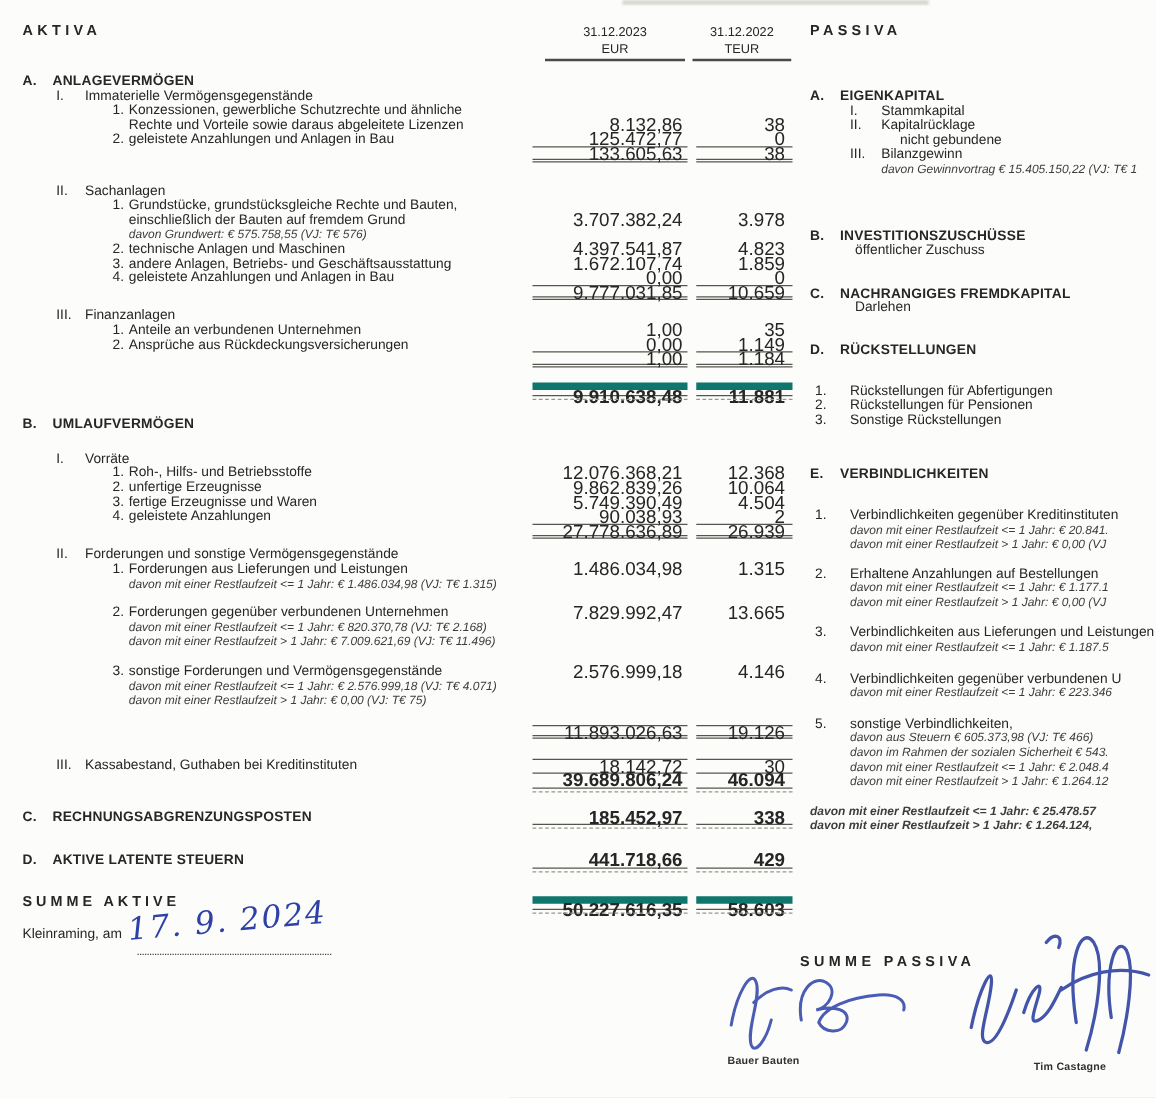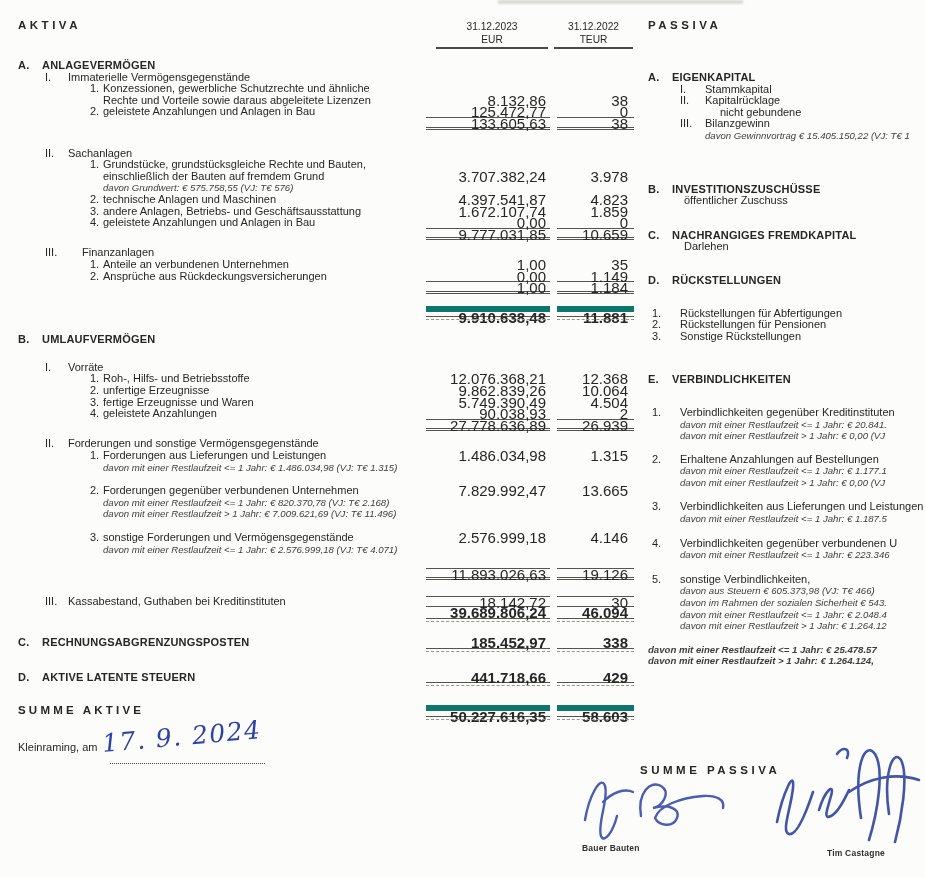--- a/index.html
+++ b/index.html
@@ -112,21 +112,21 @@
         <span class="lbl" style="left: 85px;">geleistete Anzahlungen und Anlagen in Bau</span>
         <span class="eurcell lb">0,00</span>
         <span class="teurcell lb">0</span>
       </div>
       <div class="row">
         <span class="eurcell l2b">9.777.031,85</span>
         <span class="teurcell l2b">10.659</span>
       </div>
       <div class="row" style="margin-top: 7px;">
         <span class="num" style="left: 27px;">III.</span>
-        <span class="lbl" style="left: 50px; margin-left: 14px;">Finanzanlagen</span>
+        <span class="lbl" style="left: 50px;">Finanzanlagen</span>
       </div>
       <div class="row">
         <span class="num" style="left: 72px;">1.</span>
         <span class="lbl" style="left: 85px;">Anteile an verbundenen Unternehmen</span>
         <span class="eurcell">1,00</span>
         <span class="teurcell">35</span>
       </div>
       <div class="row">
         <span class="num" style="left: 72px;">2.</span>
         <span class="lbl" style="left: 85px;">Ansprüche aus Rückdeckungsversicherungen</span>
@@ -203,20 +203,23 @@
         <span class="lbl" style="left: 85px;">davon mit einer Restlaufzeit &gt; 1 Jahr: € 7.009.621,69 (VJ: T€ 11.496)</span>
       </div>
       <div class="row" style="margin-top: 12px;">
         <span class="num" style="left: 72px;">3.</span>
         <span class="lbl" style="left: 85px;">sonstige Forderungen und Vermögensgegenstände</span>
         <span class="eurcell">2.576.999,18</span>
         <span class="teurcell">4.146</span>
       </div>
       <div class="row davon">
         <span class="lbl" style="left: 85px;">davon mit einer Restlaufzeit &lt;= 1 Jahr: € 2.576.999,18 (VJ: T€ 4.071)</span>
+      </div>
+      <div class="row davon">
+        <span class="lbl" style="left: 85px;">davon mit einer Restlaufzeit &gt; 1 Jahr: € 0,00 (VJ: T€ 75)</span>
       </div>
       <div class="row" style="margin-top: 13px;">
         <span class="eurcell lt l2b">11.893.026,63</span>
         <span class="teurcell lt l2b">19.126</span>
       </div>
       <div class="row" style="margin-top: 16px;">
         <span class="num" style="left: 27px;">III.</span>
         <span class="lbl" style="left: 50px;">Kassabestand, Guthaben bei Kreditinstituten</span>
         <span class="eurcell lt lb">18.142,72</span>
         <span class="teurcell lt lb">30</span>

